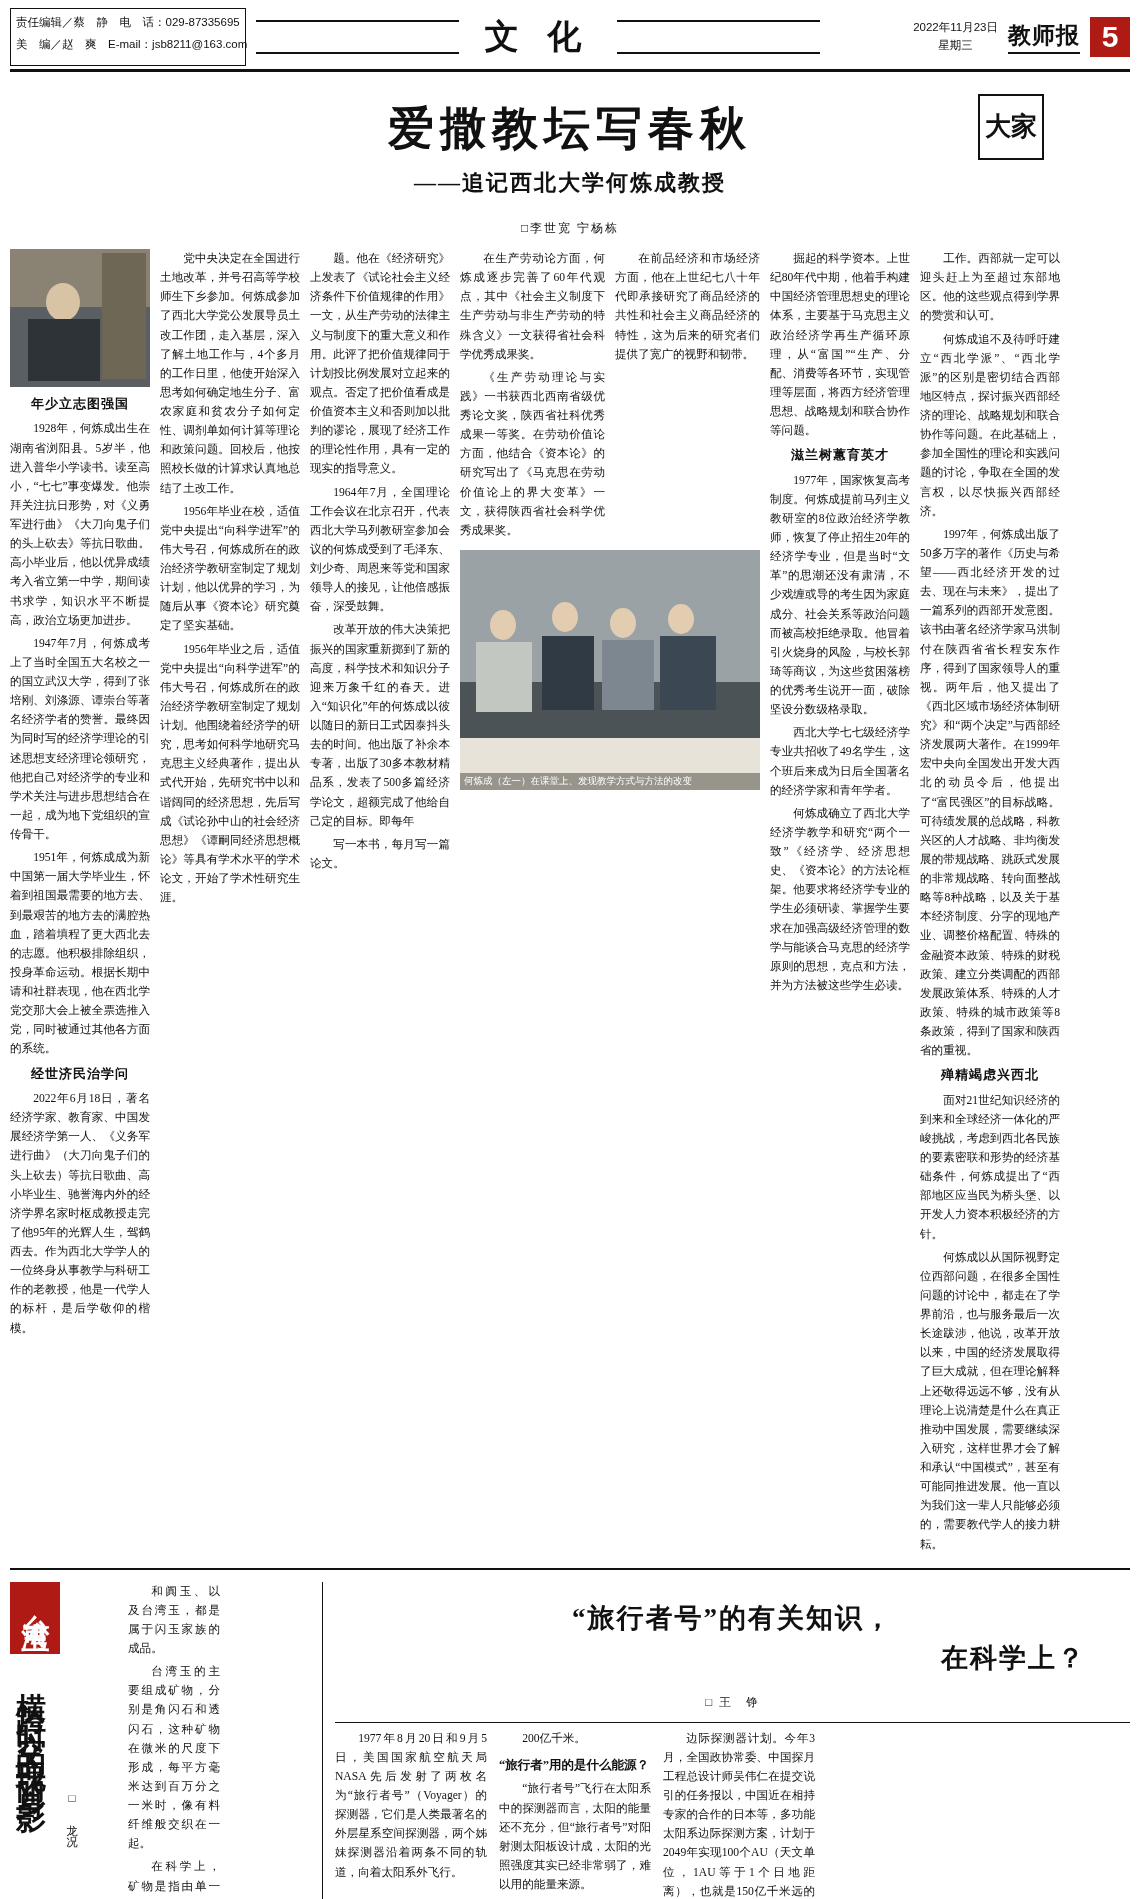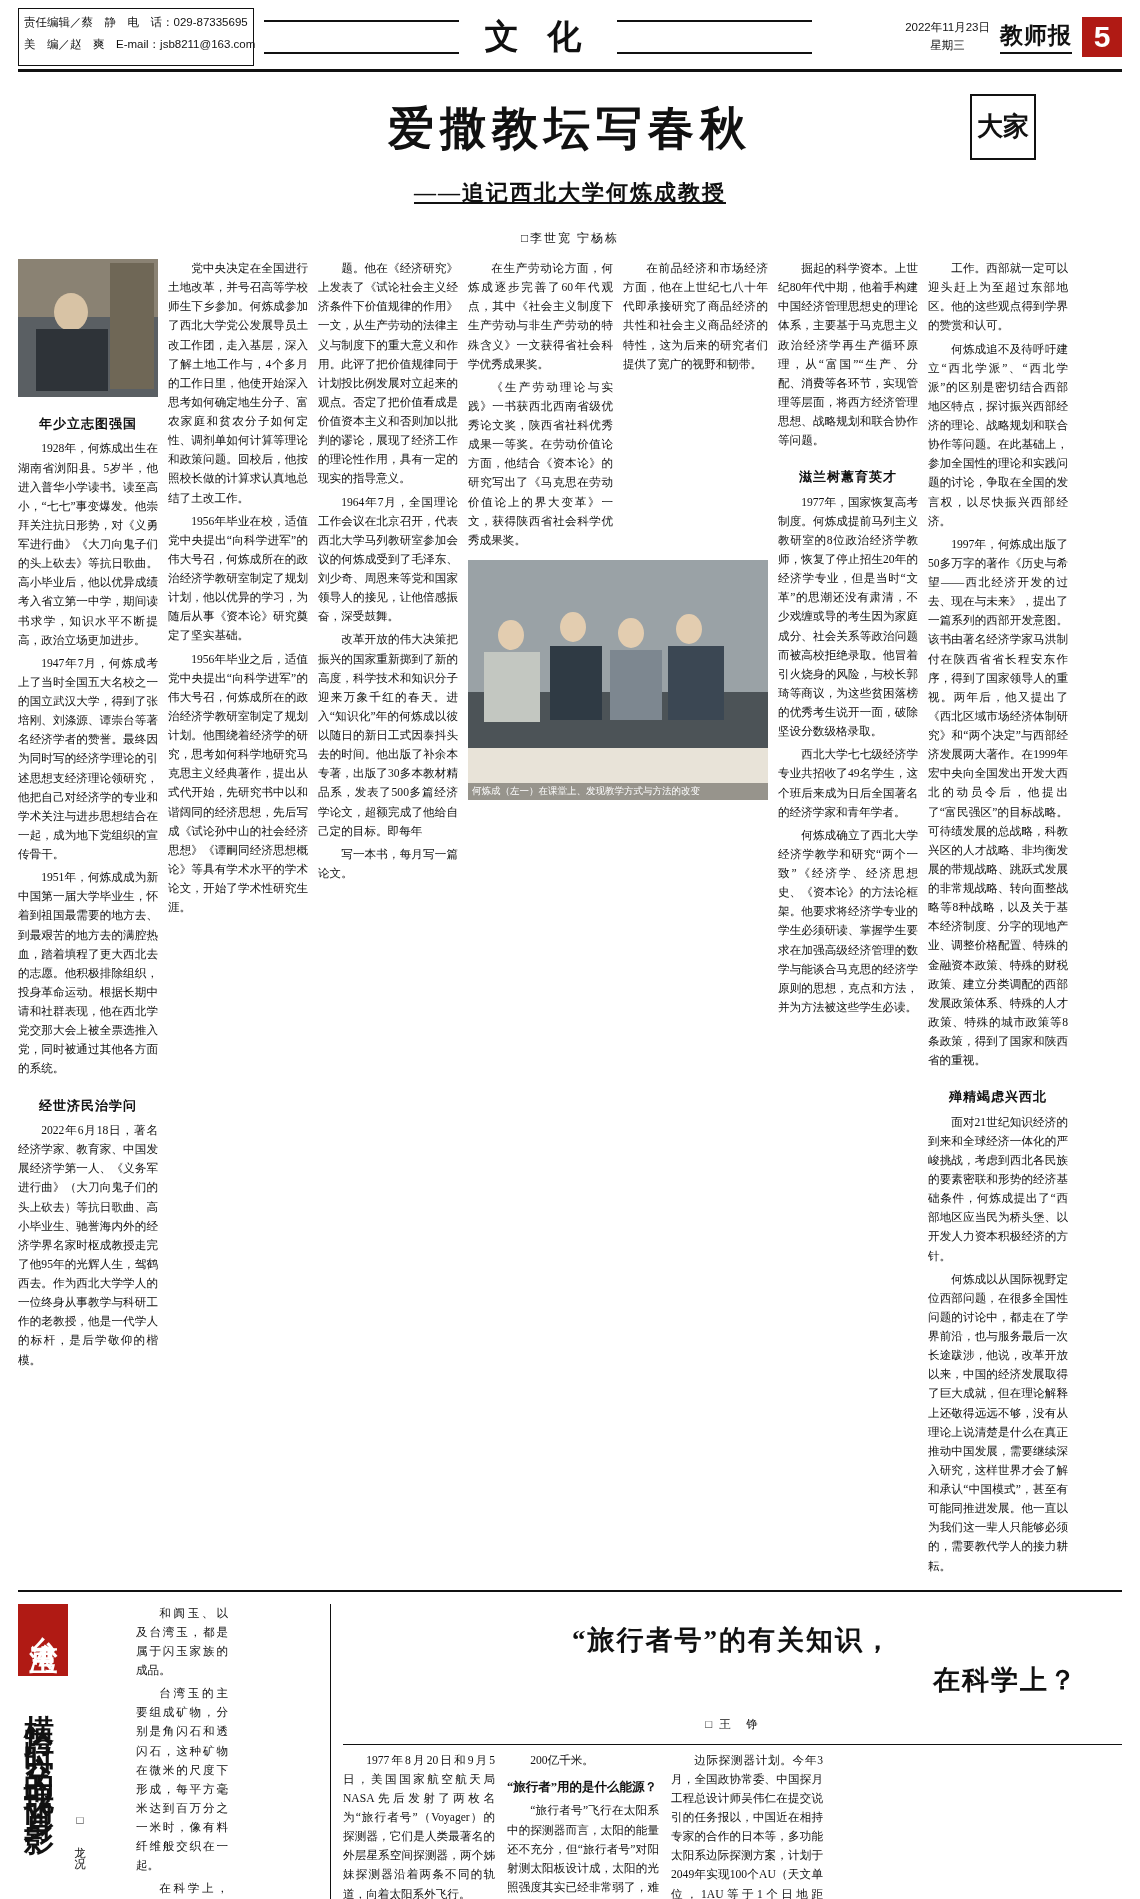--- a/index.html
+++ b/index.html
@@ -1,45 +1,45 @@
 <!DOCTYPE html>
 <html><head>
 <meta charset="utf-8">
 <style>
   html,body{margin:0;padding:0;background:#fff;}
   body{width:1140px;height:1899px;font-family:"Liberation Serif","DejaVu Serif",serif;color:#111;position:relative;overflow:hidden;}
-  .page{width:1140px;height:1899px;position:relative;box-sizing:border-box;padding:8px 18px;}
+  .page{width:1140px;height:1899px;position:relative;box-sizing:border-box;padding:8px 10px;}
 
   
   .masthead{display:flex;align-items:stretch;border-bottom:3px solid #111;padding-bottom:3px;height:58px;}
   .mh-left{width:236px;border:1px solid #111;box-sizing:border-box;font-size:11.5px;line-height:1.9;padding:3px 5px;font-family:"Liberation Sans","DejaVu Sans",sans-serif;}
   .mh-left div{white-space:nowrap;}
   .mh-mid{flex:1;position:relative;display:flex;align-items:center;justify-content:center;}
   .mh-mid:before,.mh-mid:after{content:"";position:absolute;left:10px;right:10px;height:2px;background:#111;}
   .mh-mid:before{top:12px;}
   .mh-mid:after{bottom:12px;}
   .mh-title{font-size:34px;font-weight:bold;letter-spacing:10px;padding:0 26px;background:#fff;position:relative;z-index:2;font-family:"Liberation Serif","DejaVu Serif",serif;}
   .mh-right{width:300px;display:flex;align-items:center;justify-content:flex-end;gap:10px;}
   .mh-date{font-size:11.5px;text-align:center;line-height:1.55;font-family:"Liberation Sans","DejaVu Sans",sans-serif;}
   .mh-logo{font-size:23px;font-weight:bold;letter-spacing:1px;border-bottom:2px solid #111;padding-bottom:1px;}
   .mh-pageno{width:40px;height:40px;background:#b01a14;color:#fff;font-size:30px;font-weight:bold;display:flex;align-items:center;justify-content:center;font-family:"Liberation Sans","DejaVu Sans",sans-serif;}
 
   
   .headline-wrap{position:relative;text-align:center;padding:26px 0 6px;}
   .headline{font-size:46px;font-weight:bold;letter-spacing:6px;}
-  .subhead{font-size:22px;font-weight:bold;letter-spacing:2px;margin-top:18px;text-decoration:underline;}
+  .subhead{font-size:22px;font-weight:bold;letter-spacing:2px;margin-top:8px;}
   .byline{font-size:12px;text-align:center;margin-top:16px;letter-spacing:2px;}
   .seal{position:absolute;right:86px;top:22px;width:62px;height:62px;border:2px solid #111;display:flex;align-items:center;justify-content:center;}
   .seal span{font-size:26px;font-weight:bold;line-height:1.0;text-align:center;}
 
   
   .top-area{display:flex;gap:10px;margin-top:12px;border-bottom:2px solid #111;padding-bottom:10px;}
   .col{font-size:11.6px;line-height:1.65;text-align:justify;}
   .col p{margin:0 0 4px;text-indent:2em;}
-  .sechead{text-align:center;font-weight:bold;font-size:13px;margin:16px 0 5px;letter-spacing:1px;}
+  .sechead{text-align:center;font-weight:bold;font-size:13px;margin:4px 0 5px;letter-spacing:1px;}
   .photo{background:linear-gradient(155deg,#6d7b84,#3f4a52 45%,#7d8890);position:relative;overflow:hidden;}
   .photo .cap{position:absolute;left:0;right:0;bottom:0;color:#fff;font-size:9.5px;padding:2px 4px;background:rgba(0,0,0,.35);}
   .ph-inner{position:absolute;inset:0;}
 
   
   .pp{position:absolute;border-radius:50%;}
   .pr{position:absolute;}
 
   
   .bottom{display:flex;gap:12px;margin-top:12px;}

